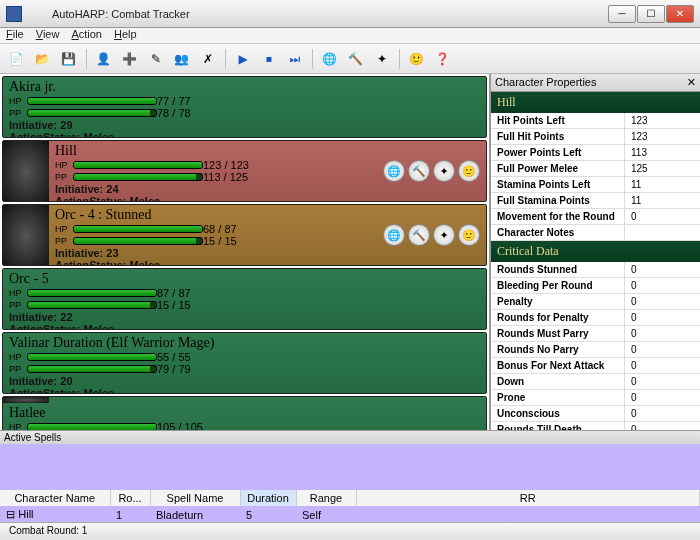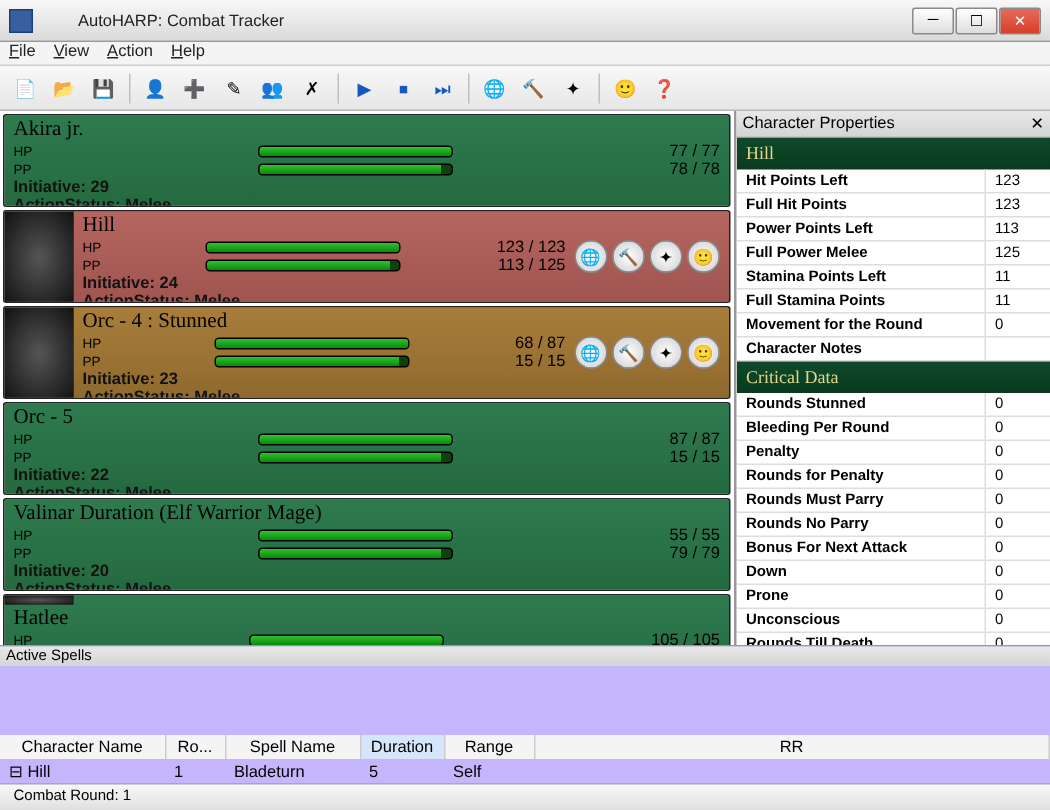--- a/index.html
+++ b/index.html
@@ -18,34 +18,34 @@
 .tsep { width: 1px; height: 20px; background: #c0c0c0; margin: 0 2px; }
 .maincols { flex: 1; display: flex; min-height: 0; }
 .combatlist { flex: 1; overflow-y: auto; background: #fff; border-right: 1px solid #999; }
 .card { display: flex; height: 62px; border: 1px solid #222; margin: 2px; border-radius: 2px; overflow: hidden; }
 .card.green { background: linear-gradient(#2f7a4f,#246a40); flex-direction: column; }
 .card.red { background: linear-gradient(#b56560,#a05550); }
 .card.brown { background: linear-gradient(#a87d3a,#8f6a2e); }
 .portrait { width: 46px; height: 62px; background: #222 radial-gradient(#555,#111); }
 .cardbody { flex: 1; padding: 2px 6px; color: #000; }
 .cname { font-family: "Georgia", serif; font-size: 14px; color: #000; font-weight: 500; }
-.statrow { display: flex; align-items: center; gap: 0; font-size: 9px; justify-content: space-between; }
+.statrow { display: flex; align-items: center; gap: 0; font-size: 9px; }
 .statrow .lbl { width: 18px; font-size: 9px; }
 .bar { flex: 0 0 130px; height: 8px; background: #104010; border: 1px solid #000; border-radius: 3px; overflow: hidden; }
 .bar .fill { height: 100%; background: linear-gradient(#30c030,#0a8a0a); }
 .initline { font-size: 9px; color: #111; }
 .rowicons { display: flex; align-items: center; gap: 3px; padding-right: 6px; }
 .ricon { width: 22px; height: 22px; border-radius: 11px; background: radial-gradient(#fff,#ccc); border: 1px solid #888; display: flex; align-items: center; justify-content: center; font-size: 11px; }
 .sidepanel { width: 210px; display: flex; flex-direction: column; background: #fff; border-left: 1px solid #999; }
 .panelhead { background: linear-gradient(#e8e8e8,#d4d4d4); font-size: 10px; padding: 2px 4px; border-bottom: 1px solid #999; display: flex; justify-content: space-between; }
 .propbody { flex: 1; overflow-y: auto; }
 .sechdr { background: linear-gradient(#0f4a2a,#0a3a1f); color: #e0d890; font-family: Georgia, serif; font-size: 12px; padding: 3px 6px; }
 .proprow { display: flex; border-bottom: 1px solid #ddd; }
 .proprow .k { flex: 1; padding: 2px 6px; font-weight: bold; font-size: 10px; }
-.proprow .v { width: 44px; padding: 2px 6px; font-size: 10px; border-left: 1px solid #ddd; }
+.proprow .v { width: 76px; padding: 2px 6px; font-size: 10px; border-left: 1px solid #ddd; }
 .spellspane { height: 92px; background: #c4b5fd; border-top: 1px solid #999; display: flex; flex-direction: column; gap: 46px; }
 .spellshdr { background: linear-gradient(#e8e8e8,#d4d4d4); font-size: 10px; padding: 1px 4px; }
 .spellgrid { flex: 1; overflow: auto; }
 .spellgrid table { width: 100%; border-collapse: collapse; font-size: 10px; }
 .spellgrid th { text-align: center; padding: 2px 6px; border-right: 1px solid #ccc; font-weight: normal; background: #f4f4f4; }
 .spellgrid th.sorted { background: #d6e6fa; }
 .spellgrid td { padding: 2px 6px; }
 .statusbar { height: 18px; background: linear-gradient(#f8f8f8,#e0e0e0); border-top: 1px solid #aaa; padding: 2px 9px; font-size: 10px; }
 ::-webkit-scrollbar { width: 15px; }
 ::-webkit-scrollbar-track { background: #e8e8e8; border: 1px solid #c8c8c8; }

